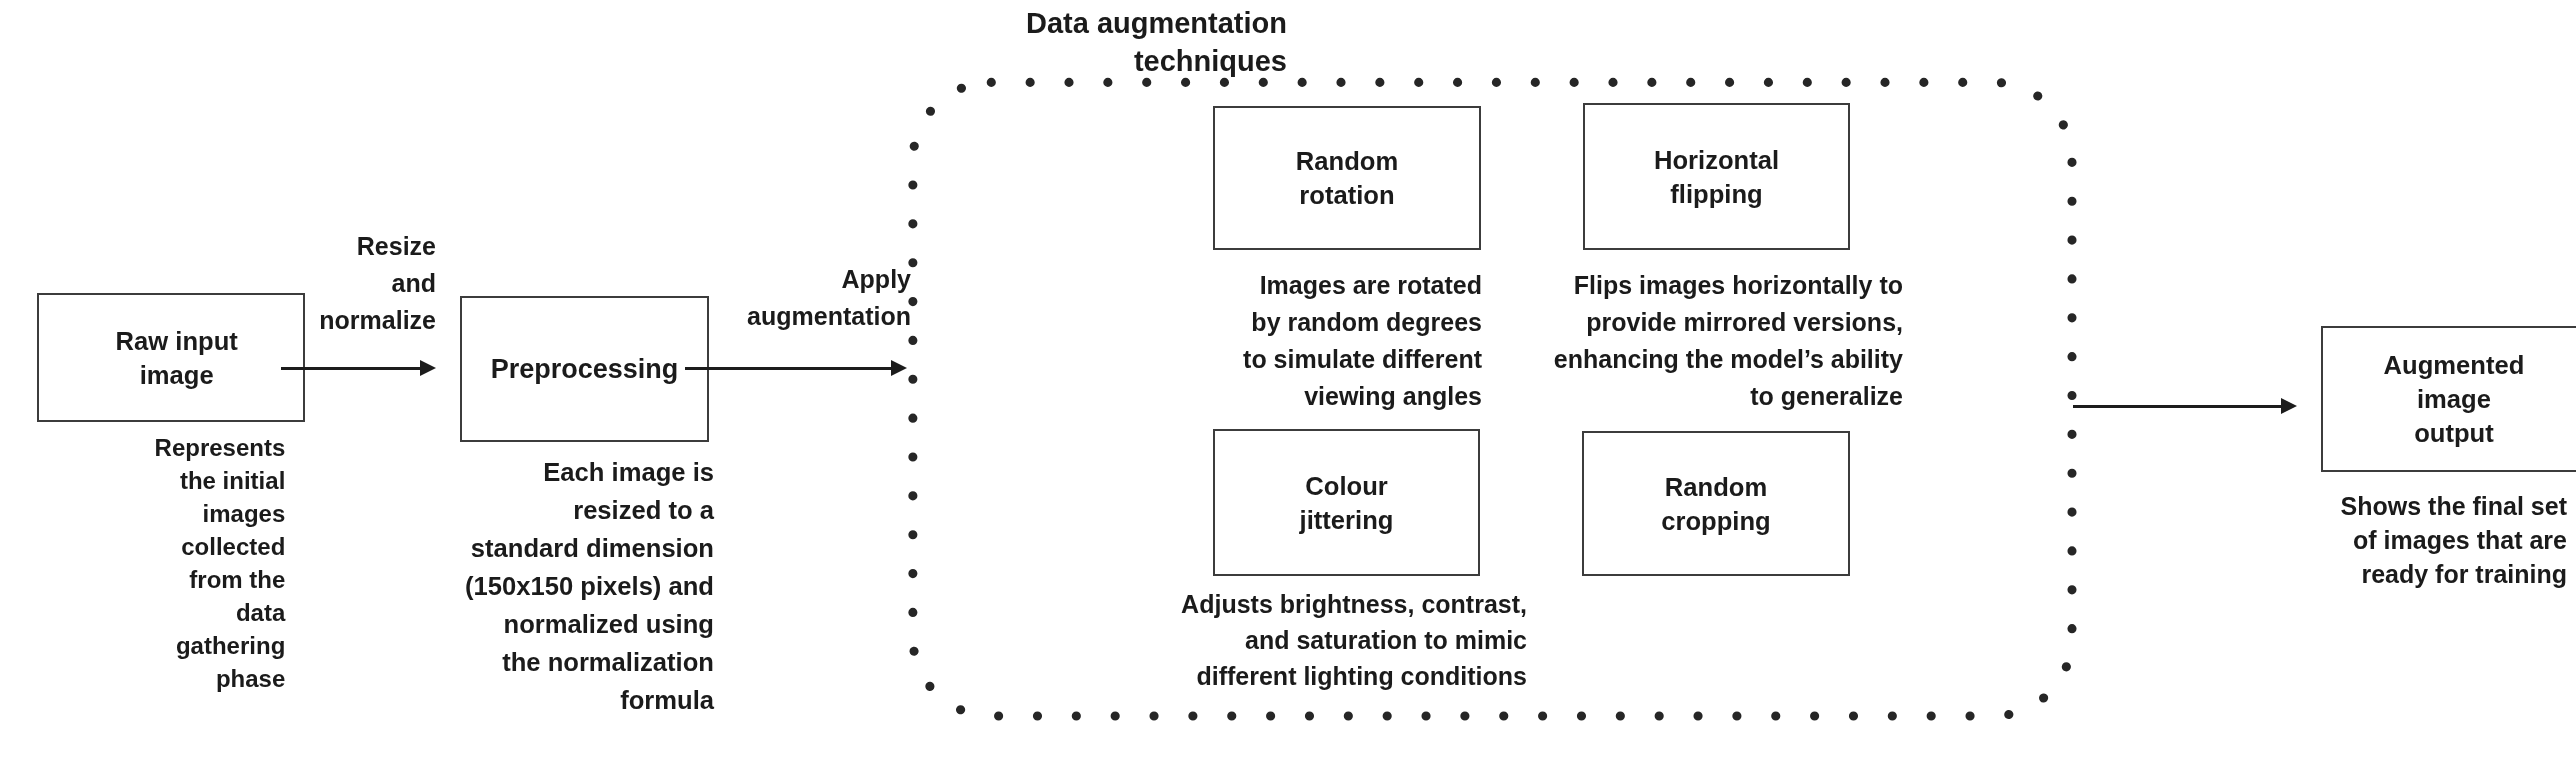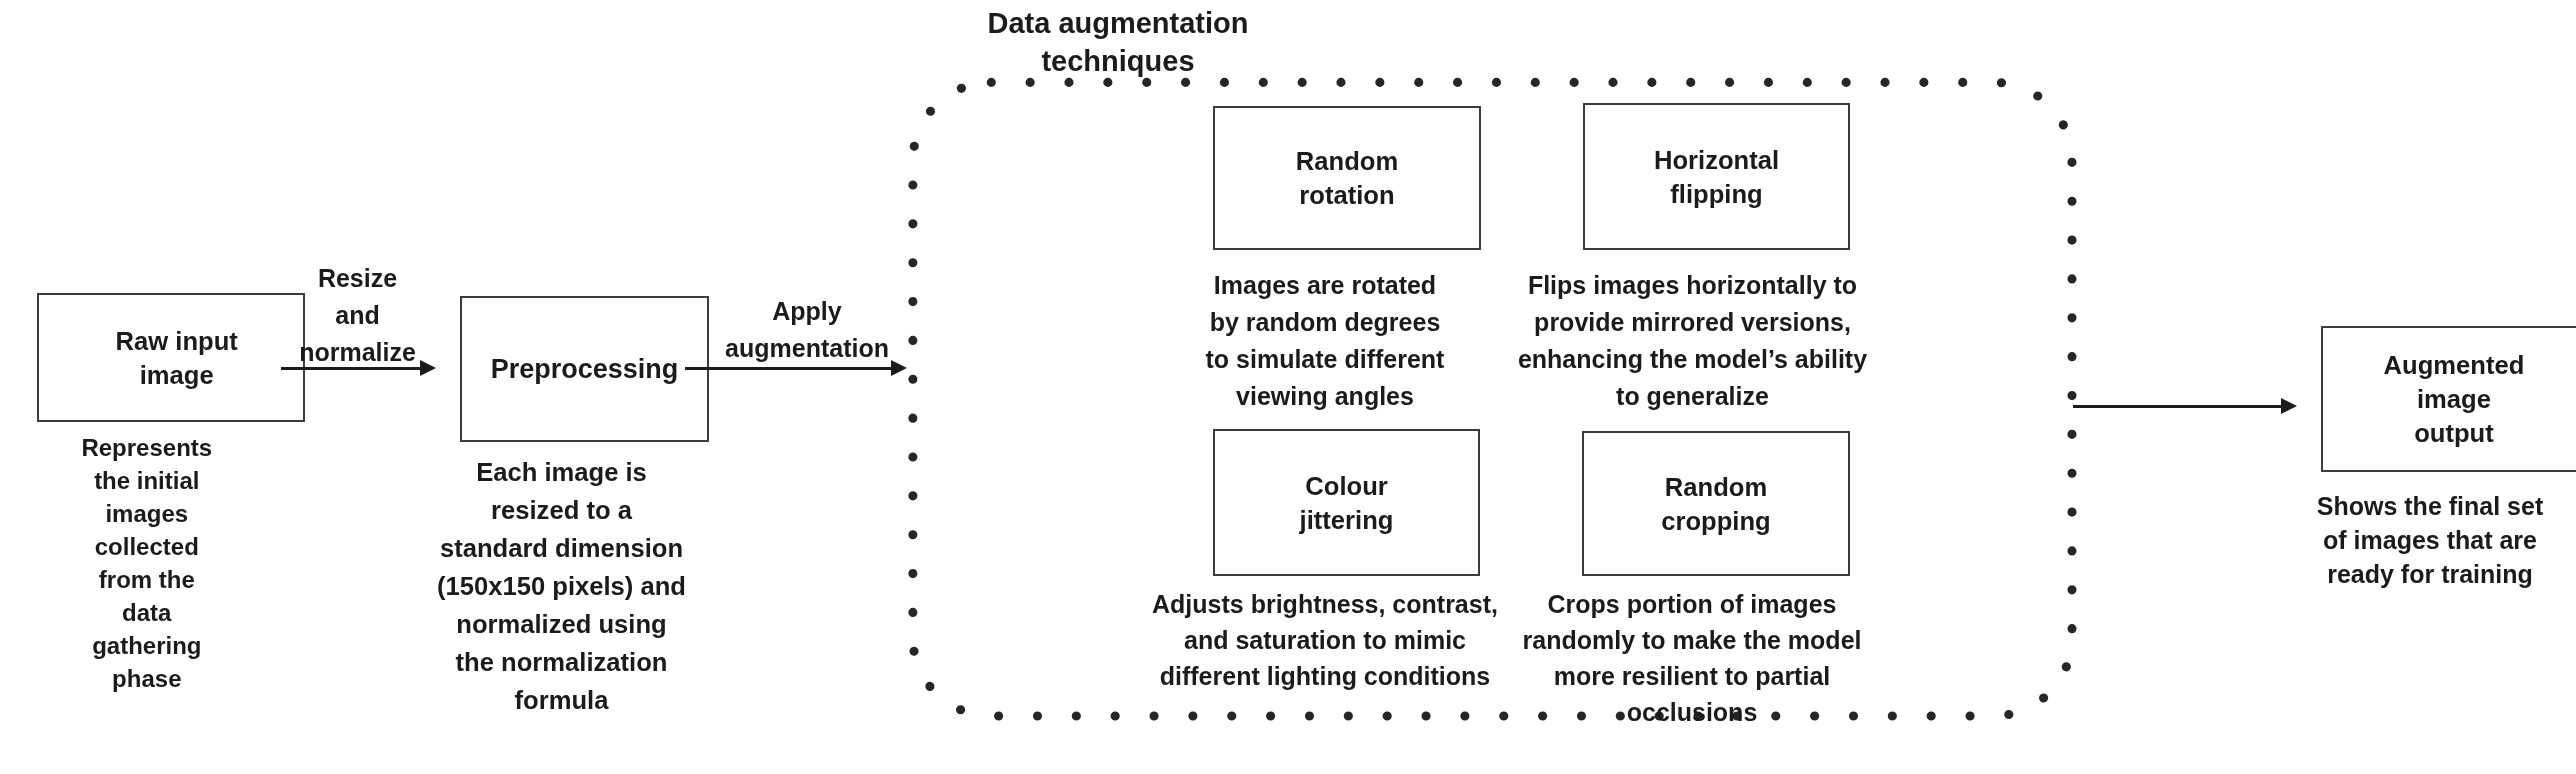--- a/index.html
+++ b/index.html
@@ -21,34 +21,34 @@
     background: #ffffff;
     display: flex; align-items: center; justify-content: center;
     text-align: center;
     font-weight: 700;
     font-size: 25.6px; line-height: 34px;
     white-space: pre-line;
     margin-left: 24px;
   }
   .txt {
     position: absolute;
-    text-align: center;
+    text-align: right;
     font-weight: 700;
     white-space: pre-line;
   }
   .arrow { position: absolute; height: 3.3px; background: #1c1c1c; }
   .arrow::after {
     content: "";
     position: absolute; right: -15.7px; top: -6.6px;
     width: 0; height: 0;
     border-left: 16.5px solid #1c1c1c;
     border-top: 8.3px solid transparent;
     border-bottom: 8.3px solid transparent;
   }
-  .edge-label { font-size: 25px; line-height: 37px; margin-top: 32px; }
+  .edge-label { font-size: 25px; line-height: 37px; }
   .group-border { position: absolute; left: 900px; top: 70px; }
 </style>
 </head>
 <body>
 
 <div id="canvas">
 
   <div class="box" style="left:13.2px; top:293px; width:268px; height:129px;padding-left:11px;">Raw input
 image</div>
   <div class="txt" style="left:8.3px; top:431px; width:277px; font-size:24px; line-height:33px;">Represents
@@ -100,24 +100,20 @@
 to generalize</div>
 
   <div class="box" style="left:1189px; top:429px; width:267px; height:147px;">Colour
 jittering</div>
   <div class="txt" style="left:1123px; top:586px; width:404px; font-size:25px; line-height:36px;">Adjusts brightness, contrast,
 and saturation to mimic
 different lighting conditions</div>
 
   <div class="box" style="left:1558px; top:431px; width:268px; height:145px;">Random
 cropping</div>
-  <div class="txt" style="left:1491px; top:586px; width:402px; font-size:25px; line-height:36px;">Crops portion of images
-randomly to make the model
-more resilient to partial
-occlusions</div>
 
   <div class="arrow" style="left:2073px; top:405px; width:208px;"></div>
 
   <div class="box" style="left:2297px; top:326px; width:266px; height:146px;">Augmented
 image
 output</div>
   <div class="txt" style="left:2293px; top:489px; width:274px; font-size:25px; line-height:34px;">Shows the final set
 of images that are
 ready for training</div>
 

